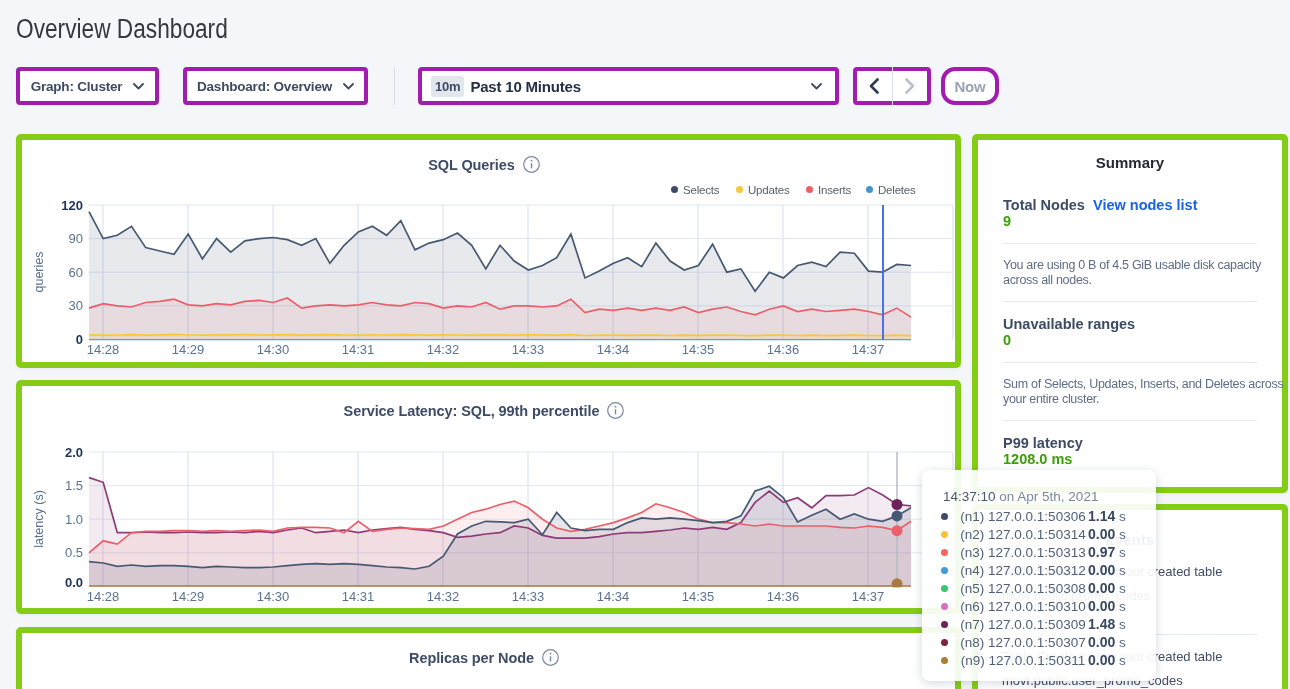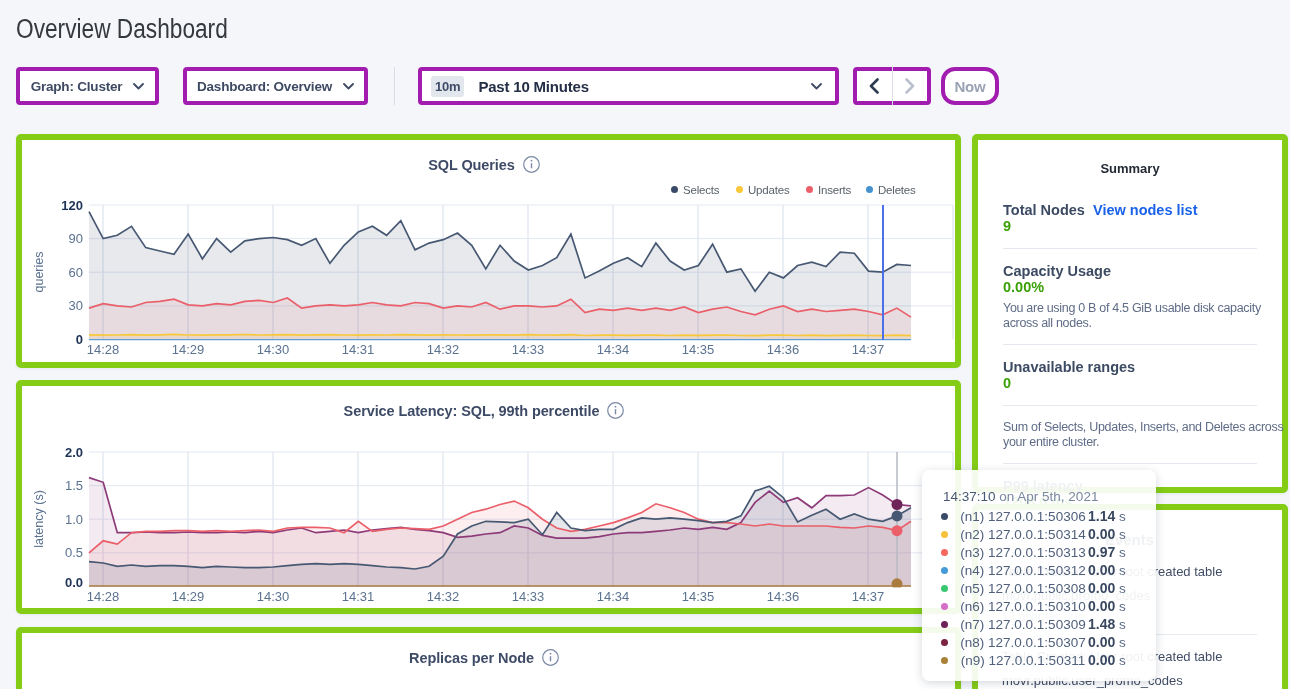--- a/index.html
+++ b/index.html
@@ -27,21 +27,21 @@
       </svg>
     </span></div>
 <div class="btn" style="left:183px;width:185px;">Dashboard: Overview<span style="margin-left:11px;display:flex">
       <svg width="11" height="7" viewBox="0 0 11 7">
         <path d="M1 1 L5.5 5.5 L10 1" fill="none" stroke="#3e4a63" stroke-width="1.8" stroke-linecap="round" stroke-linejoin="round"></path>
       </svg>
     </span></div>
 <div class="divider"></div>
 <div class="btn" style="left:418px;width:421px;justify-content:flex-start;">
   <span style="background:#e2e6ed;border-radius:3px;font-size:13px;color:#3f4c67;padding:3px 4px;margin-left:9px;">10m</span>
-  <span style="font-size:15px;color:#242f47;margin-left:14px;">Past 10 Minutes</span>
+  <span style="font-size:15px;color:#242f47;margin-left:6px;">Past 10 Minutes</span>
   <span style="position:absolute;right:13px;display:flex">
       <svg width="11" height="7" viewBox="0 0 11 7">
         <path d="M1 1 L5.5 5.5 L10 1" fill="none" stroke="#3e4a63" stroke-width="1.8" stroke-linecap="round" stroke-linejoin="round"></path>
       </svg>
     </span>
 </div>
 <div class="btn" style="left:853px;width:78px;padding:0;">
   <span style="width:39px;height:38px;display:flex;align-items:center;justify-content:center;border-right:1px solid #d8dde8;">
     <svg width="10" height="16" viewBox="0 0 10 16">
         <path d="M8.5 1.5 L2 8 L8.5 14.5" fill="none" stroke="#2c3a52" stroke-width="2.6" stroke-linecap="round" stroke-linejoin="round"></path>
@@ -167,30 +167,26 @@
 
 <div class="panel" style="left:16px;top:627px;width:945px;height:234px;">
   <div class="chartTitle">Replicas per Node <svg width="17" height="17" viewBox="0 0 17 17" style="margin-left:8px">
         <circle cx="8.5" cy="8.5" r="7.8" fill="none" stroke="#7b89a6" stroke-width="1.2"></circle>
         <line x1="8.5" y1="7.2" x2="8.5" y2="12.3" stroke="#7b89a6" stroke-width="1.4"></line>
         <circle cx="8.5" cy="4.7" r="0.9" fill="#7b89a6"></circle>
       </svg></div>
 </div>
 
 <div class="panel" style="left:972px;top:134px;width:316px;height:359px;padding:14px 25px 0 25px;">
-  <div style="text-align:center;font-weight:bold;font-size:13px;color:#242a35;margin-top:7px;">Summary</div>
+  <div style="text-align:center;font-weight:bold;font-size:15px;color:#242a35;">Summary</div>
   <div style="margin-top:26px;" class="srow">
       <span>Total Nodes&nbsp;&nbsp;<a style="color:#1a62e8;">View nodes list</a></span>
       <span class="sval">9</span>
     </div>
   <div class="sdiv"></div>
-  <div class="srow">
-      <span>Capacity Usage</span>
-      <span class="sval">0.00%</span>
-    </div>
   <div class="sdesc">You are using 0 B of 4.5 GiB usable disk capacity<br>across all nodes.</div>
   <div class="sdiv"></div>
   <div class="srow">
       <span>Unavailable ranges</span>
       <span class="sval">0</span>
     </div>
   <div class="sdiv"></div>
   <div class="sdesc">Sum of Selects, Updates, Inserts, and Deletes across<br>your entire cluster.</div>
   <div class="sdiv"></div>
   <div class="srow">

